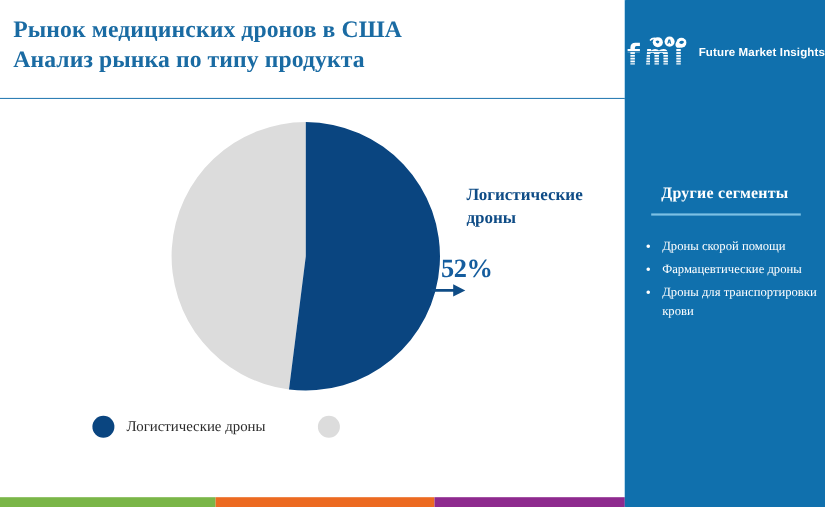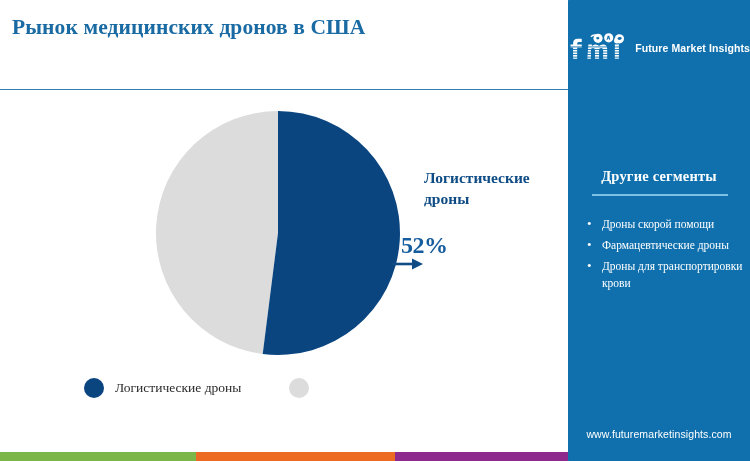--- a/index.html
+++ b/index.html
@@ -189,20 +189,21 @@
   .stripe { height:9px; }
 </style>
 </head>
 <body>
 
 <div id="page">
 
   <div id="header">
     <div id="title-block">
       <div class="title-line">Рынок медицинских дронов в США</div>
+      <div class="title-line">Анализ рынка по типу продукта</div>
     </div>
   </div>
   <div id="header-rule"></div>
 
   <div id="chart-area">
 
     <svg id="pie-svg" viewBox="0 0 262 262">
 
       <path fill="#dcdcdc" d="M 131 131 L 115.71 252.04 A 122 122 0 0 1 131.00 9.00 Z" transform=""></path>
 
@@ -274,16 +275,15 @@
 
     <div id="side-heading">Другие сегменты</div>
     <div id="side-heading-rule"></div>
 
     <ul id="side-list">
       <li>Дроны скорой помощи</li>
       <li>Фармацевтические дроны</li>
       <li>Дроны для транспортировки крови</li>
     </ul>
 
-    <div id="site-url">www.futuremarketinsights.com</div>
   </div>
 
 </div>
 
 </body></html>

